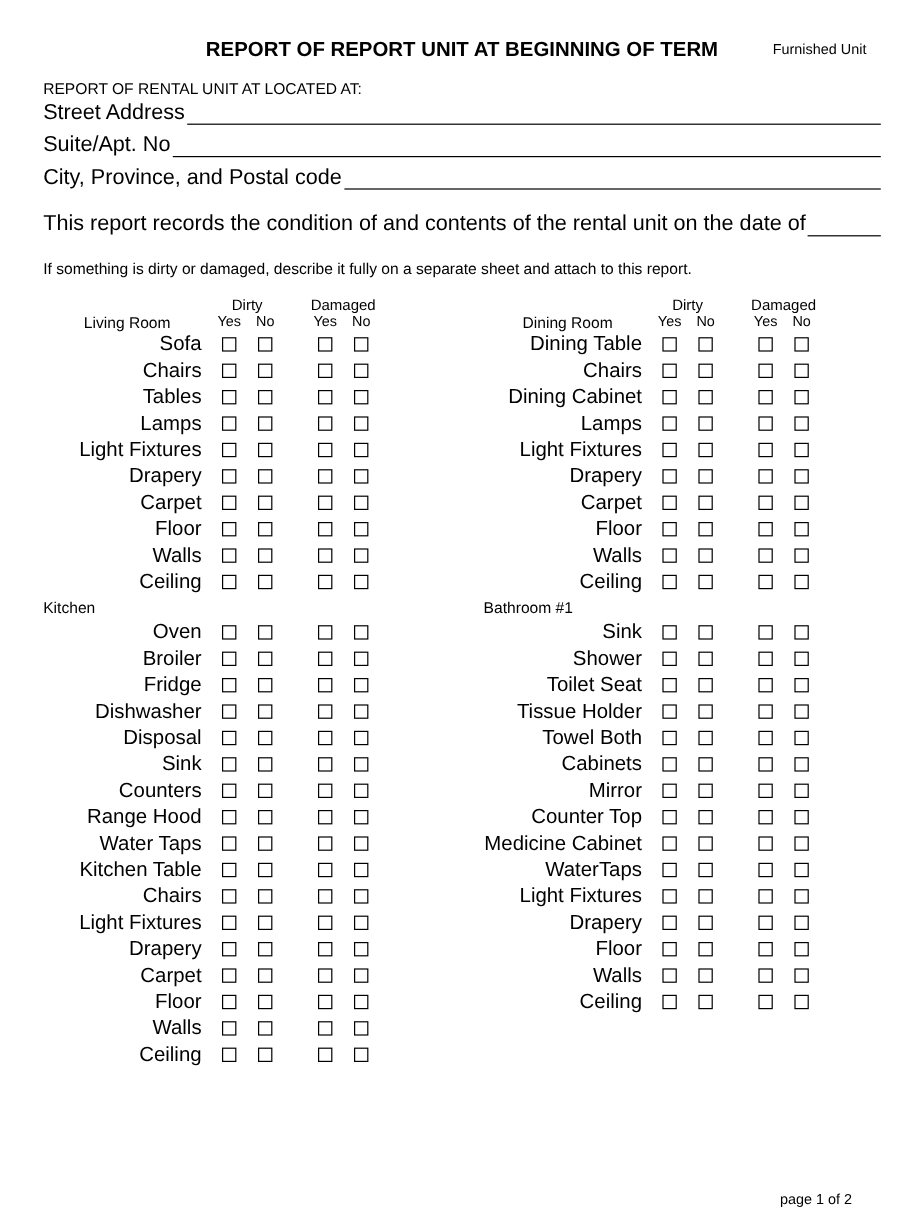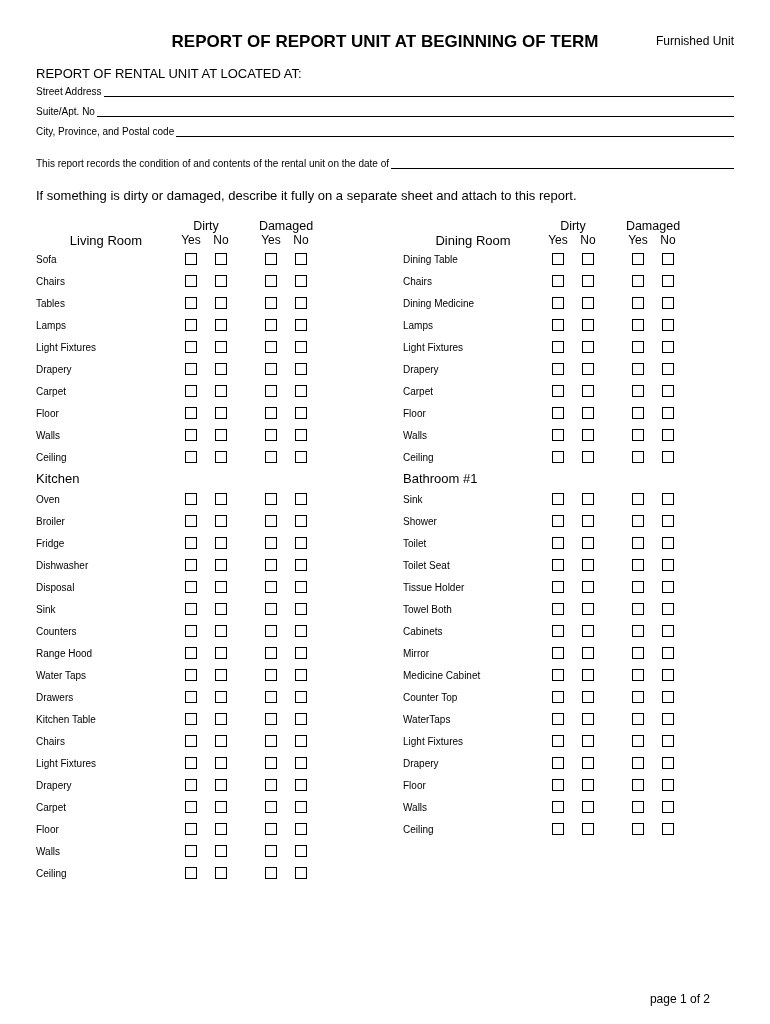--- a/index.html
+++ b/index.html
@@ -10,53 +10,53 @@
     height: 1024px;
     padding: 32px 36px 20px 36px;
     font-size: 13px;
     color: #000;
     position: relative;
   }
   .header-row { position: relative; margin-bottom: 14px; }
   .title { text-align: center; font-weight: bold; font-size: 17px; }
   .furnished {
     position: absolute;
-    right: 0;
+    right: 12px;
     top: 2px;
     font-size: 12px;
   }
   .located { font-size: 13px; margin-bottom: 2px; }
   .field-line {
     display: flex;
     align-items: flex-end;
     margin-bottom: 6px;
-    font-size: 10px;
+    font-size: 18px;
   }
   .field-label { white-space: nowrap; }
   .underline {
     flex: 1;
     border-bottom: 1px solid #000;
     margin-left: 2px;
     height: 14px;
   }
   .intro { margin-top: 18px; margin-bottom: 18px; font-size: 13px; }
   .intro .field-line { margin-bottom: 0; }
   .notes { font-size: 13px; line-height: 1.4; margin-bottom: 14px; }
   .columns { display: flex; gap: 36px; }
   .col { flex: 1; }
   .row {
     display: grid;
     grid-template-columns: 140px 30px 30px 20px 30px 30px;
     align-items: center;
     height: 22px;
   }
   .item {
-    text-align: left;
+    text-align: right;
     padding-right: 8px;
-    font-size: 10px;
+    font-size: 17px;
   }
   .cb {
     width: 12px;
     height: 12px;
     border: 1.3px solid #000;
     margin: 0 auto;
     display: block;
   }
   .section-title-row {
     display: grid;
@@ -444,36 +444,20 @@
           </span>
           <span></span>
           <span>
             <span class="cb"></span>
           </span>
           <span>
             <span class="cb"></span>
           </span>
         </div>
         <div class="row">
-          <span class="item">Drawers</span>
-          <span>
-            <span class="cb"></span>
-          </span>
-          <span>
-            <span class="cb"></span>
-          </span>
-          <span></span>
-          <span>
-            <span class="cb"></span>
-          </span>
-          <span>
-            <span class="cb"></span>
-          </span>
-        </div>
-        <div class="row">
           <span class="item">Kitchen Table</span>
           <span>
             <span class="cb"></span>
           </span>
           <span>
             <span class="cb"></span>
           </span>
           <span></span>
           <span>
             <span class="cb"></span>
@@ -638,21 +622,21 @@
           </span>
           <span></span>
           <span>
             <span class="cb"></span>
           </span>
           <span>
             <span class="cb"></span>
           </span>
         </div>
         <div class="row">
-          <span class="item">Dining Medicine</span>
+          <span class="item">Dining Cabinet</span>
           <span>
             <span class="cb"></span>
           </span>
           <span>
             <span class="cb"></span>
           </span>
           <span></span>
           <span>
             <span class="cb"></span>
           </span>
@@ -804,36 +788,20 @@
           </span>
           <span></span>
           <span>
             <span class="cb"></span>
           </span>
           <span>
             <span class="cb"></span>
           </span>
         </div>
         <div class="row">
-          <span class="item">Toilet</span>
-          <span>
-            <span class="cb"></span>
-          </span>
-          <span>
-            <span class="cb"></span>
-          </span>
-          <span></span>
-          <span>
-            <span class="cb"></span>
-          </span>
-          <span>
-            <span class="cb"></span>
-          </span>
-        </div>
-        <div class="row">
           <span class="item">Toilet Seat</span>
           <span>
             <span class="cb"></span>
           </span>
           <span>
             <span class="cb"></span>
           </span>
           <span></span>
           <span>
             <span class="cb"></span>
@@ -900,37 +868,37 @@
           </span>
           <span></span>
           <span>
             <span class="cb"></span>
           </span>
           <span>
             <span class="cb"></span>
           </span>
         </div>
         <div class="row">
+          <span class="item">Counter Top</span>
+          <span>
+            <span class="cb"></span>
+          </span>
+          <span>
+            <span class="cb"></span>
+          </span>
+          <span></span>
+          <span>
+            <span class="cb"></span>
+          </span>
+          <span>
+            <span class="cb"></span>
+          </span>
+        </div>
+        <div class="row">
           <span class="item">Medicine Cabinet</span>
-          <span>
-            <span class="cb"></span>
-          </span>
-          <span>
-            <span class="cb"></span>
-          </span>
-          <span></span>
-          <span>
-            <span class="cb"></span>
-          </span>
-          <span>
-            <span class="cb"></span>
-          </span>
-        </div>
-        <div class="row">
-          <span class="item">Counter Top</span>
           <span>
             <span class="cb"></span>
           </span>
           <span>
             <span class="cb"></span>
           </span>
           <span></span>
           <span>
             <span class="cb"></span>
           </span>

